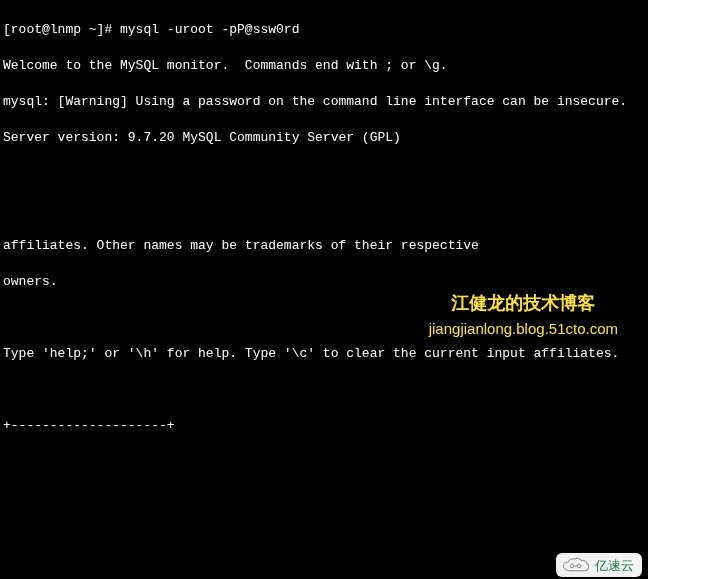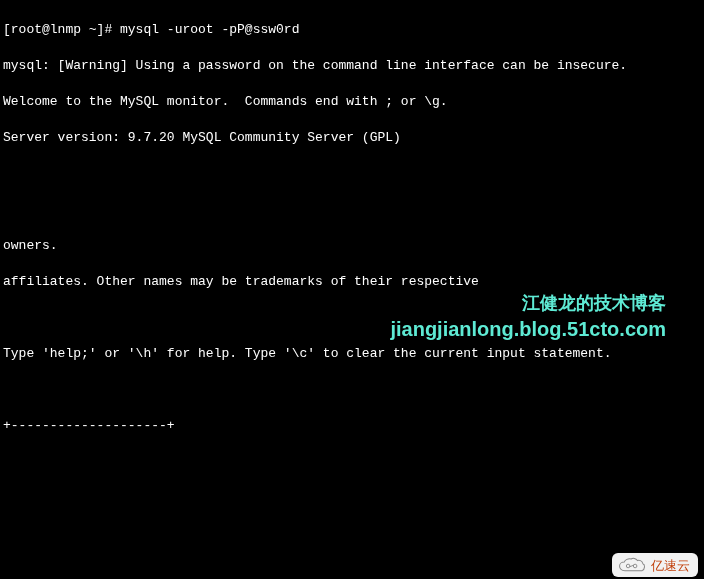--- a/index.html
+++ b/index.html
@@ -5,48 +5,48 @@
     * { margin: 0; padding: 0; box-sizing: border-box; }
     body {
       width: 704px;
       height: 579px;
       background: #fff;
       font-family: "Courier New", monospace;
       position: relative;
       overflow: hidden;
     }
     .terminal {
-      width: 704px;
+      width: 648px;
       height: 579px;
       background: #000;
       color: #fff;
       font-family: "Courier New", Consolas, monospace;
       font-size: 13px;
       line-height: 18px;
       padding: 3px 3px;
       white-space: pre;
       position: relative;
     }
     .watermark {
       position: absolute;
-      right: 38px;
+      right: 30px;
       top: 294px;
-      color: #5eead4;
+      color: #fde047;
       font-family: -apple-system, "Microsoft YaHei", sans-serif;
       white-space: normal;
-      text-align: right;
+      text-align: center;
     }
     .watermark-title {
       font-size: 18px;
       font-weight: bold;
       margin-bottom: 8px;
     }
     .watermark-url {
-      font-size: 20px;
-      font-weight: bold;
+      font-size: 15px;
+      font-weight: normal;
     }
     .bottom-watermark {
       position: absolute;
       right: 6px;
       bottom: 2px;
       background: rgba(255,255,255,0.95);
       border-radius: 6px;
       padding: 4px 8px 2px 6px;
       display: flex;
       align-items: center;
@@ -56,38 +56,38 @@
       white-space: normal;
     }
     .cloud-icon {
       width: 28px;
       height: 18px;
       position: relative;
     }
     .cloud-icon svg { display: block; }
     .bottom-watermark-text {
       font-size: 13px;
-      color: #c2410c;
+      color: #15803d;
     }
     .line { min-height: 18px; }
   </style>
 </head>
 <body>
 
 <div class="terminal">
 <div class="line">[root@lnmp ~]# mysql -uroot -pP@ssw0rd</div>
+<div class="line">Welcome to the MySQL monitor.  Commands end with ; or \g.</div>
 <div class="line">mysql: [Warning] Using a password on the command line interface can be insecure.</div>
-<div class="line">Welcome to the MySQL monitor.  Commands end with ; or \g.</div>
 <div class="line">Server version: 9.7.20 MySQL Community Server (GPL)</div>
 <div class="line"> </div>
 <div class="line"> </div>
+<div class="line">affiliates. Other names may be trademarks of their respective</div>
 <div class="line">owners.</div>
-<div class="line">affiliates. Other names may be trademarks of their respective</div>
 <div class="line"> </div>
-<div class="line">Type 'help;' or '\h' for help. Type '\c' to clear the current input statement.</div>
+<div class="line">Type 'help;' or '\h' for help. Type '\c' to clear the current input affiliates.</div>
 <div class="line"> </div>
 <div class="line">+--------------------+</div>
 
 
 
 
 
 
 
 

